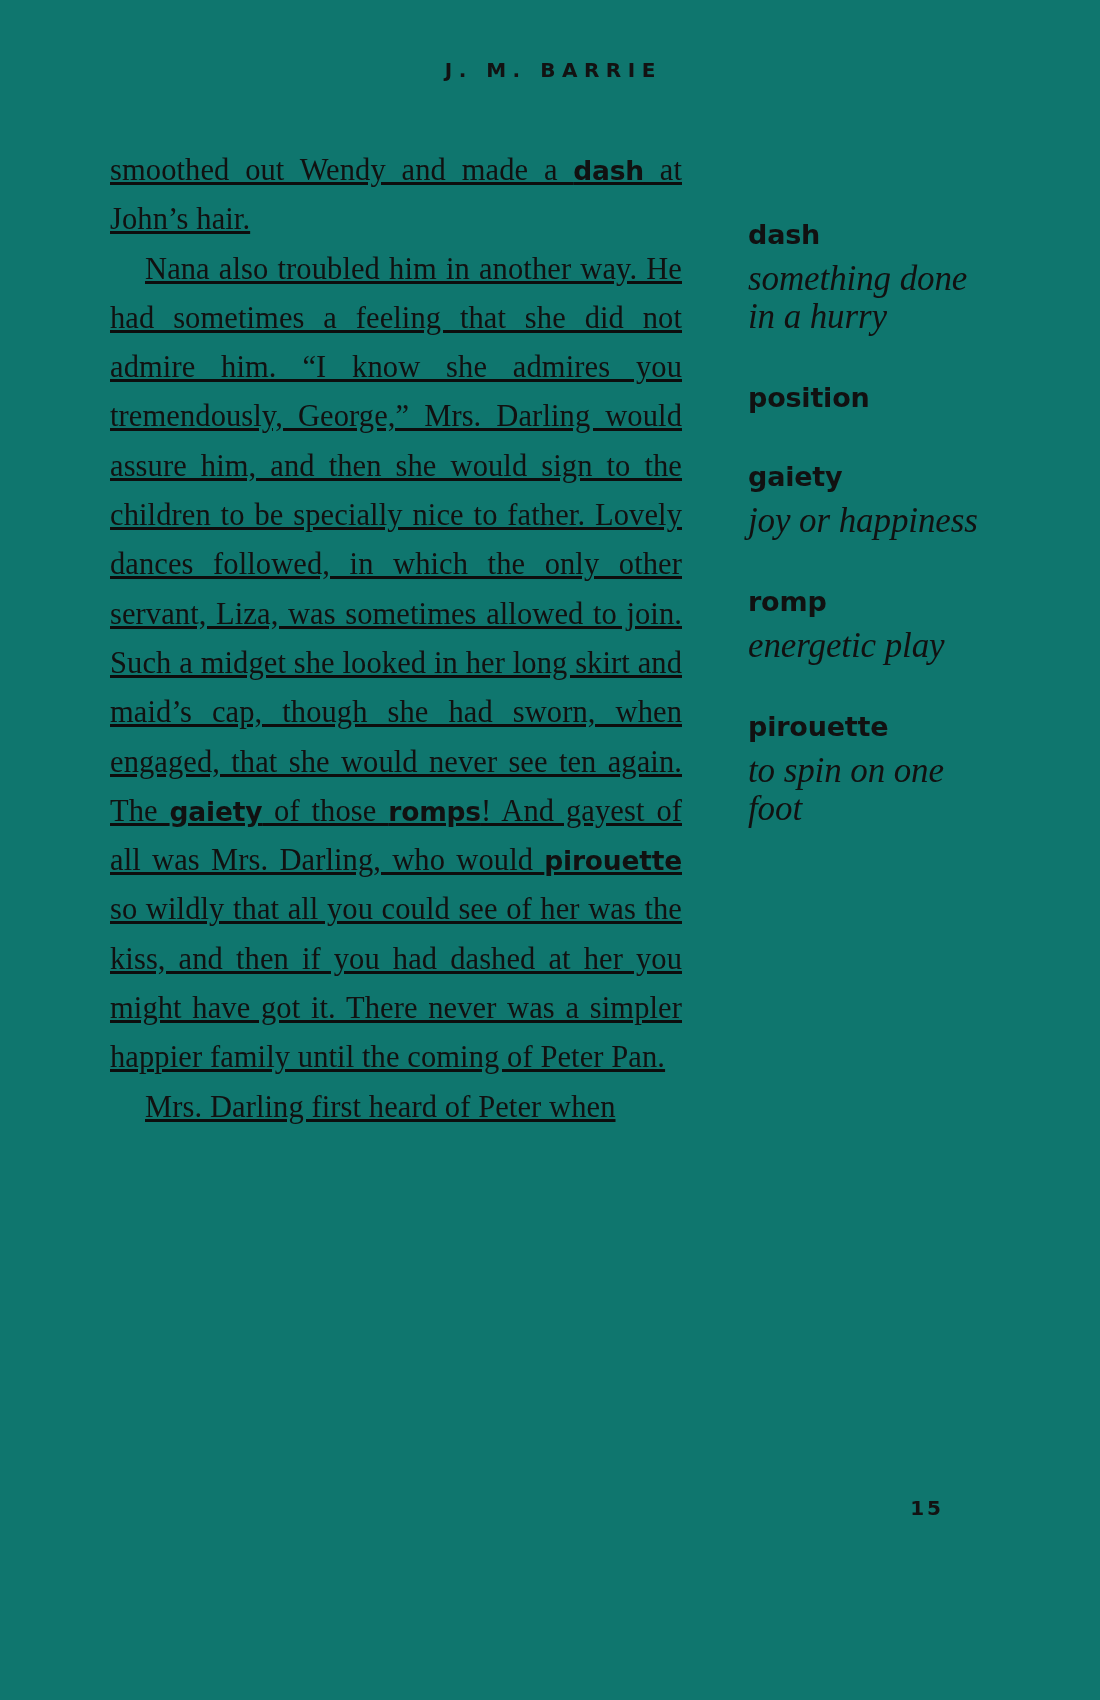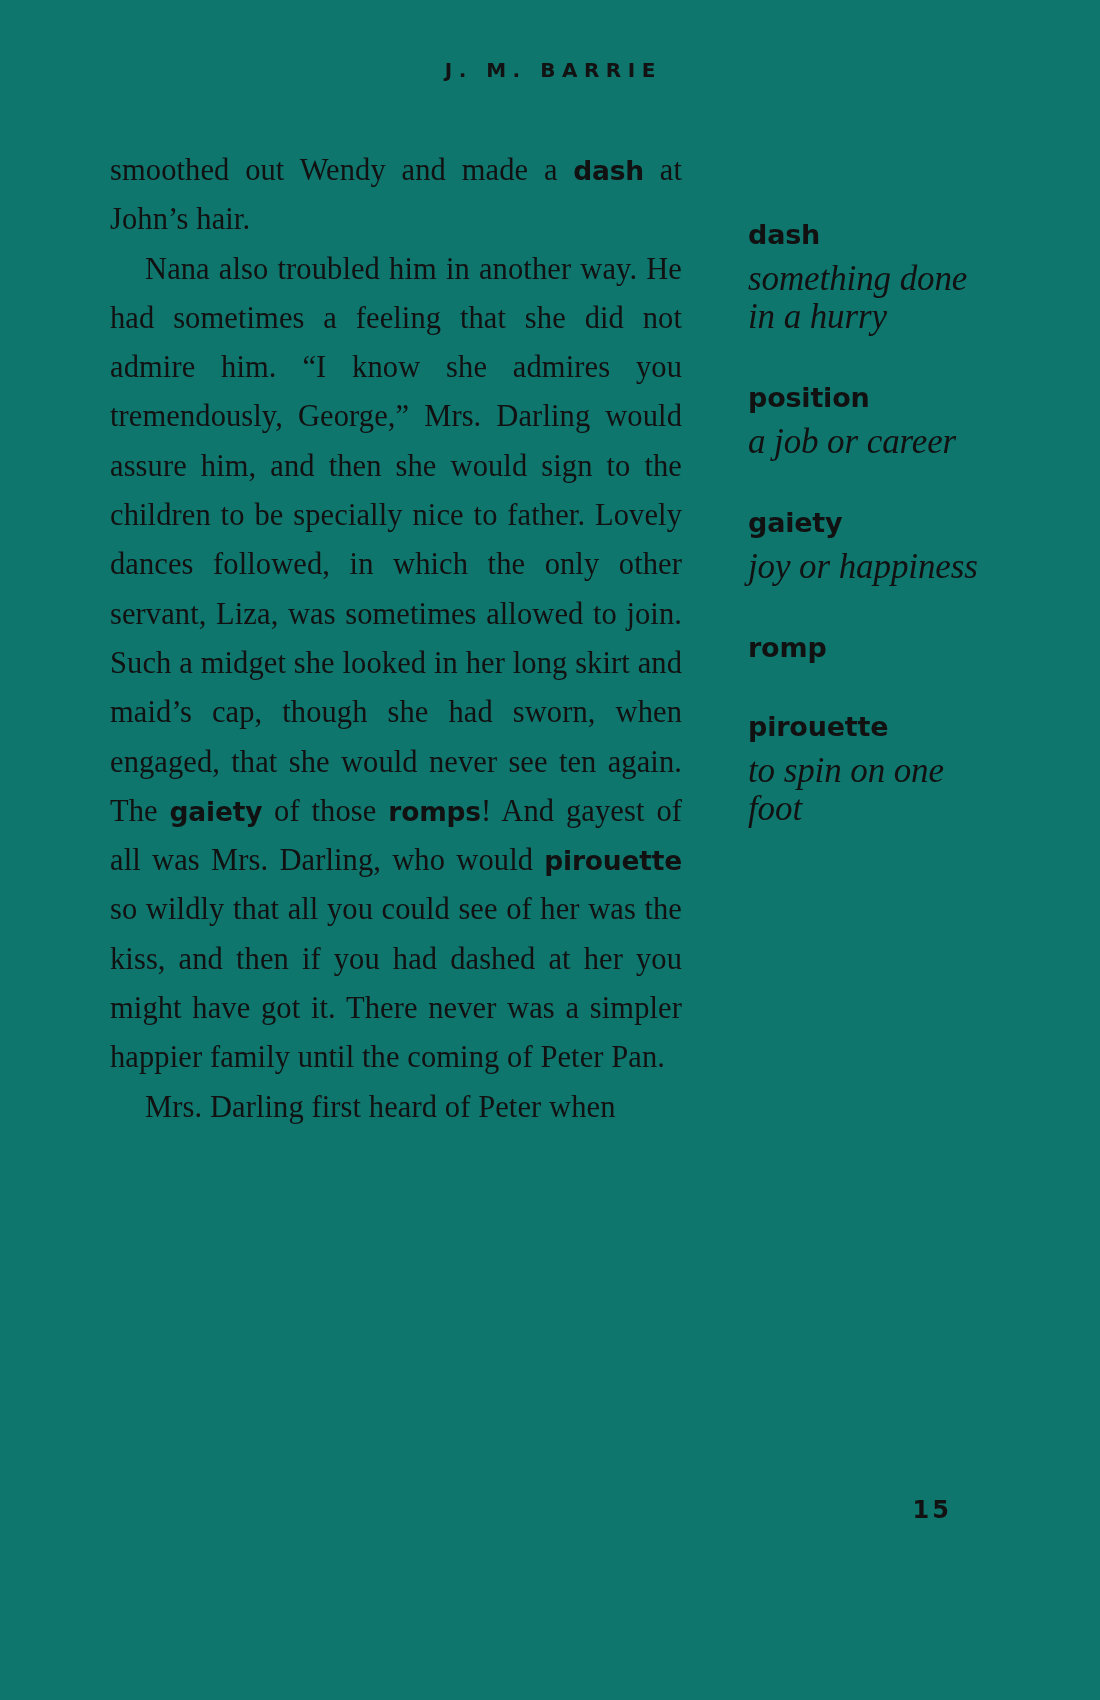--- a/index.html
+++ b/index.html
@@ -36,20 +36,21 @@
     color: #121212;
     text-indent: 6.5px;
   }
 
   
   .text-column {
     position: absolute;
     left: 110px;
     top: 146px;
     width: 572px;
+    text-decoration: underline;
   }
 
   .para {
     margin: 0;
     font-size: 30.5px;
     line-height: 49.3px;
     text-align: justify;
     text-justify: inter-word;
     hyphens: none;
     color: #111111;
@@ -91,25 +92,25 @@
     font-style: italic;
     font-size: 35px;
     line-height: 38px;
     color: #111111;
     letter-spacing: -0.1px;
   }
 
   
   .folio {
     position: absolute;
-    right: 148px;
+    right: 156px;
     top: 1496px;
     font-family: "DejaVu Sans", sans-serif;
     font-weight: 700;
-    font-size: 24px;
+    font-size: 20px;
     letter-spacing: 3px;
     color: #121212;
   }
 </style>
 </head>
 <body>
 
 <div class="page">
 
   <div class="running-head">J. M. BARRIE</div>
@@ -122,28 +123,28 @@
     </div>
 
   <div class="sidebar">
 
   <div class="gloss-entry">
         <div class="gloss-term">dash</div>
         <div class="gloss-def">something done in a hurry</div>
       </div>
       <div class="gloss-entry">
         <div class="gloss-term">position</div>
-        <div class="gloss-def">a job or career</div>
       </div>
       <div class="gloss-entry">
         <div class="gloss-term">gaiety</div>
         <div class="gloss-def">joy or happiness</div>
       </div>
       <div class="gloss-entry">
         <div class="gloss-term">romp</div>
+        <div class="gloss-def">energetic play</div>
       </div>
       <div class="gloss-entry">
         <div class="gloss-term">pirouette</div>
         <div class="gloss-def">to spin on one foot</div>
       </div>
     </div>
 
   <div class="folio">15</div>
 
 </div>

